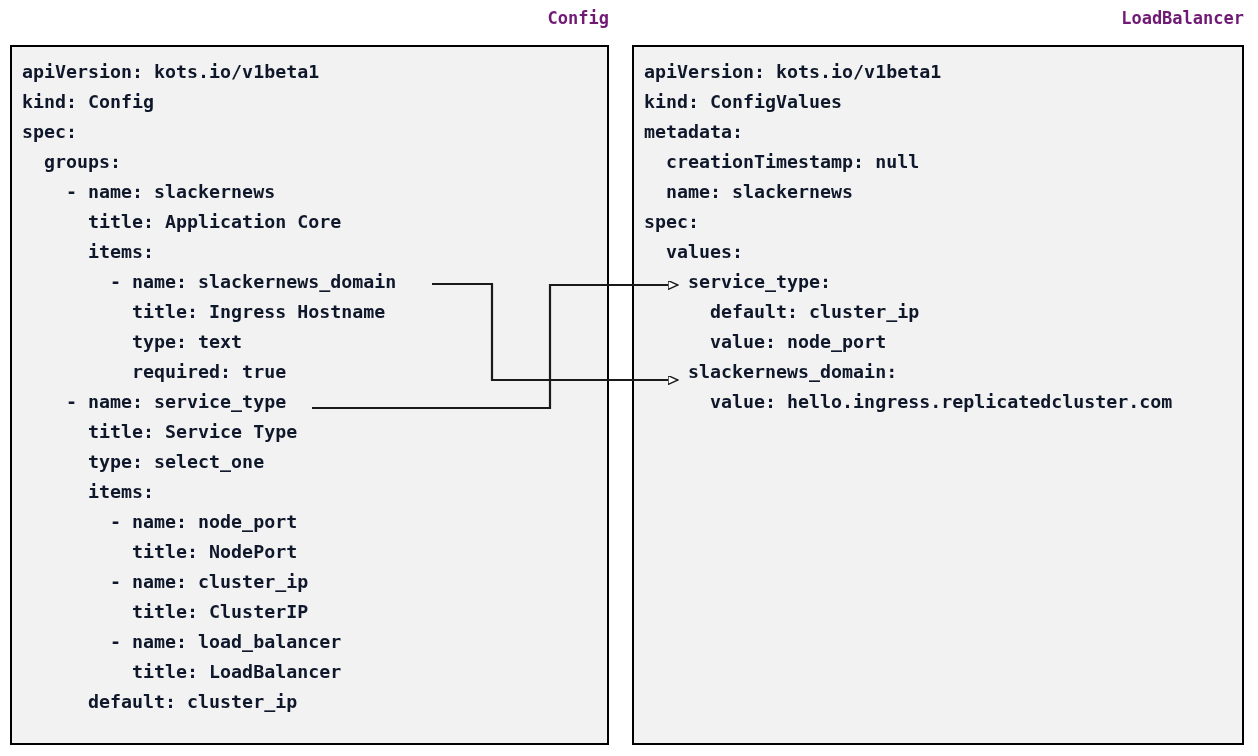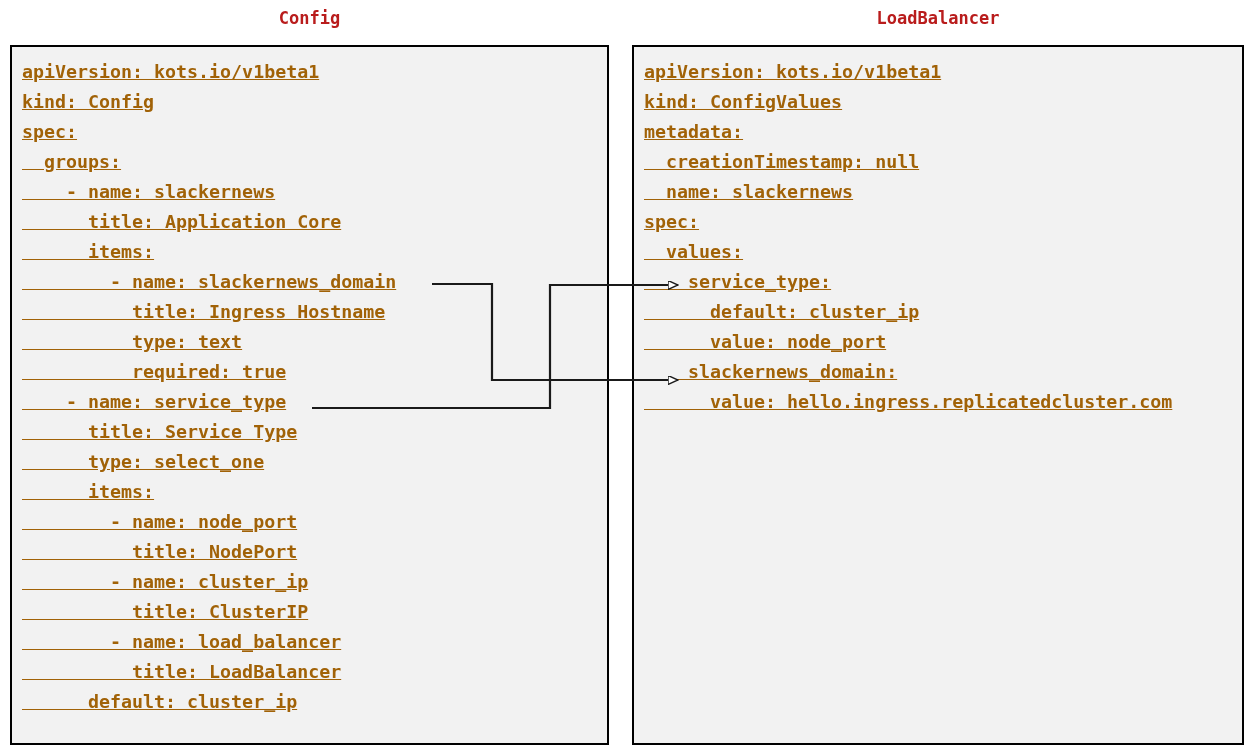--- a/index.html
+++ b/index.html
@@ -20,22 +20,22 @@
     left: 0; top: 0;
     width: 1258px;
     height: 756px;
   }
 
   .panel-title {
     position: absolute;
     font-family: "DejaVu Sans Mono", "Liberation Mono", monospace;
     font-size: 17px;
     font-weight: bold;
-    color: #b91c1c;
-    text-align: center;
+    color: #701a75;
+    text-align: right;
     white-space: pre;
     letter-spacing: 0px;
   }
 
   #title-config  { left: 10px;  top: 8px;  width: 599px; }
   #title-values  { left: 632px; top: 8px;  width: 612px; }
 
   .panel {
     position: absolute;
     background: #f2f2f2;
@@ -49,23 +49,22 @@
 
   .code {
     position: absolute;
     left: 0; top: 0;
     margin: 0;
     padding: 10px 0 0 0;
     font-family: "DejaVu Sans Mono", "Liberation Mono", monospace;
     font-size: 18.3px;
     font-weight: bold;
     line-height: 30px;
-    color: #a16207;
+    color: #0f172a;
     white-space: pre;
-    text-decoration: underline;
   }
 
   .code .ln {
     display: block;
     height: 30px;
     padding-left: 10px;
     white-space: pre;
   }
 
   svg.wires {

